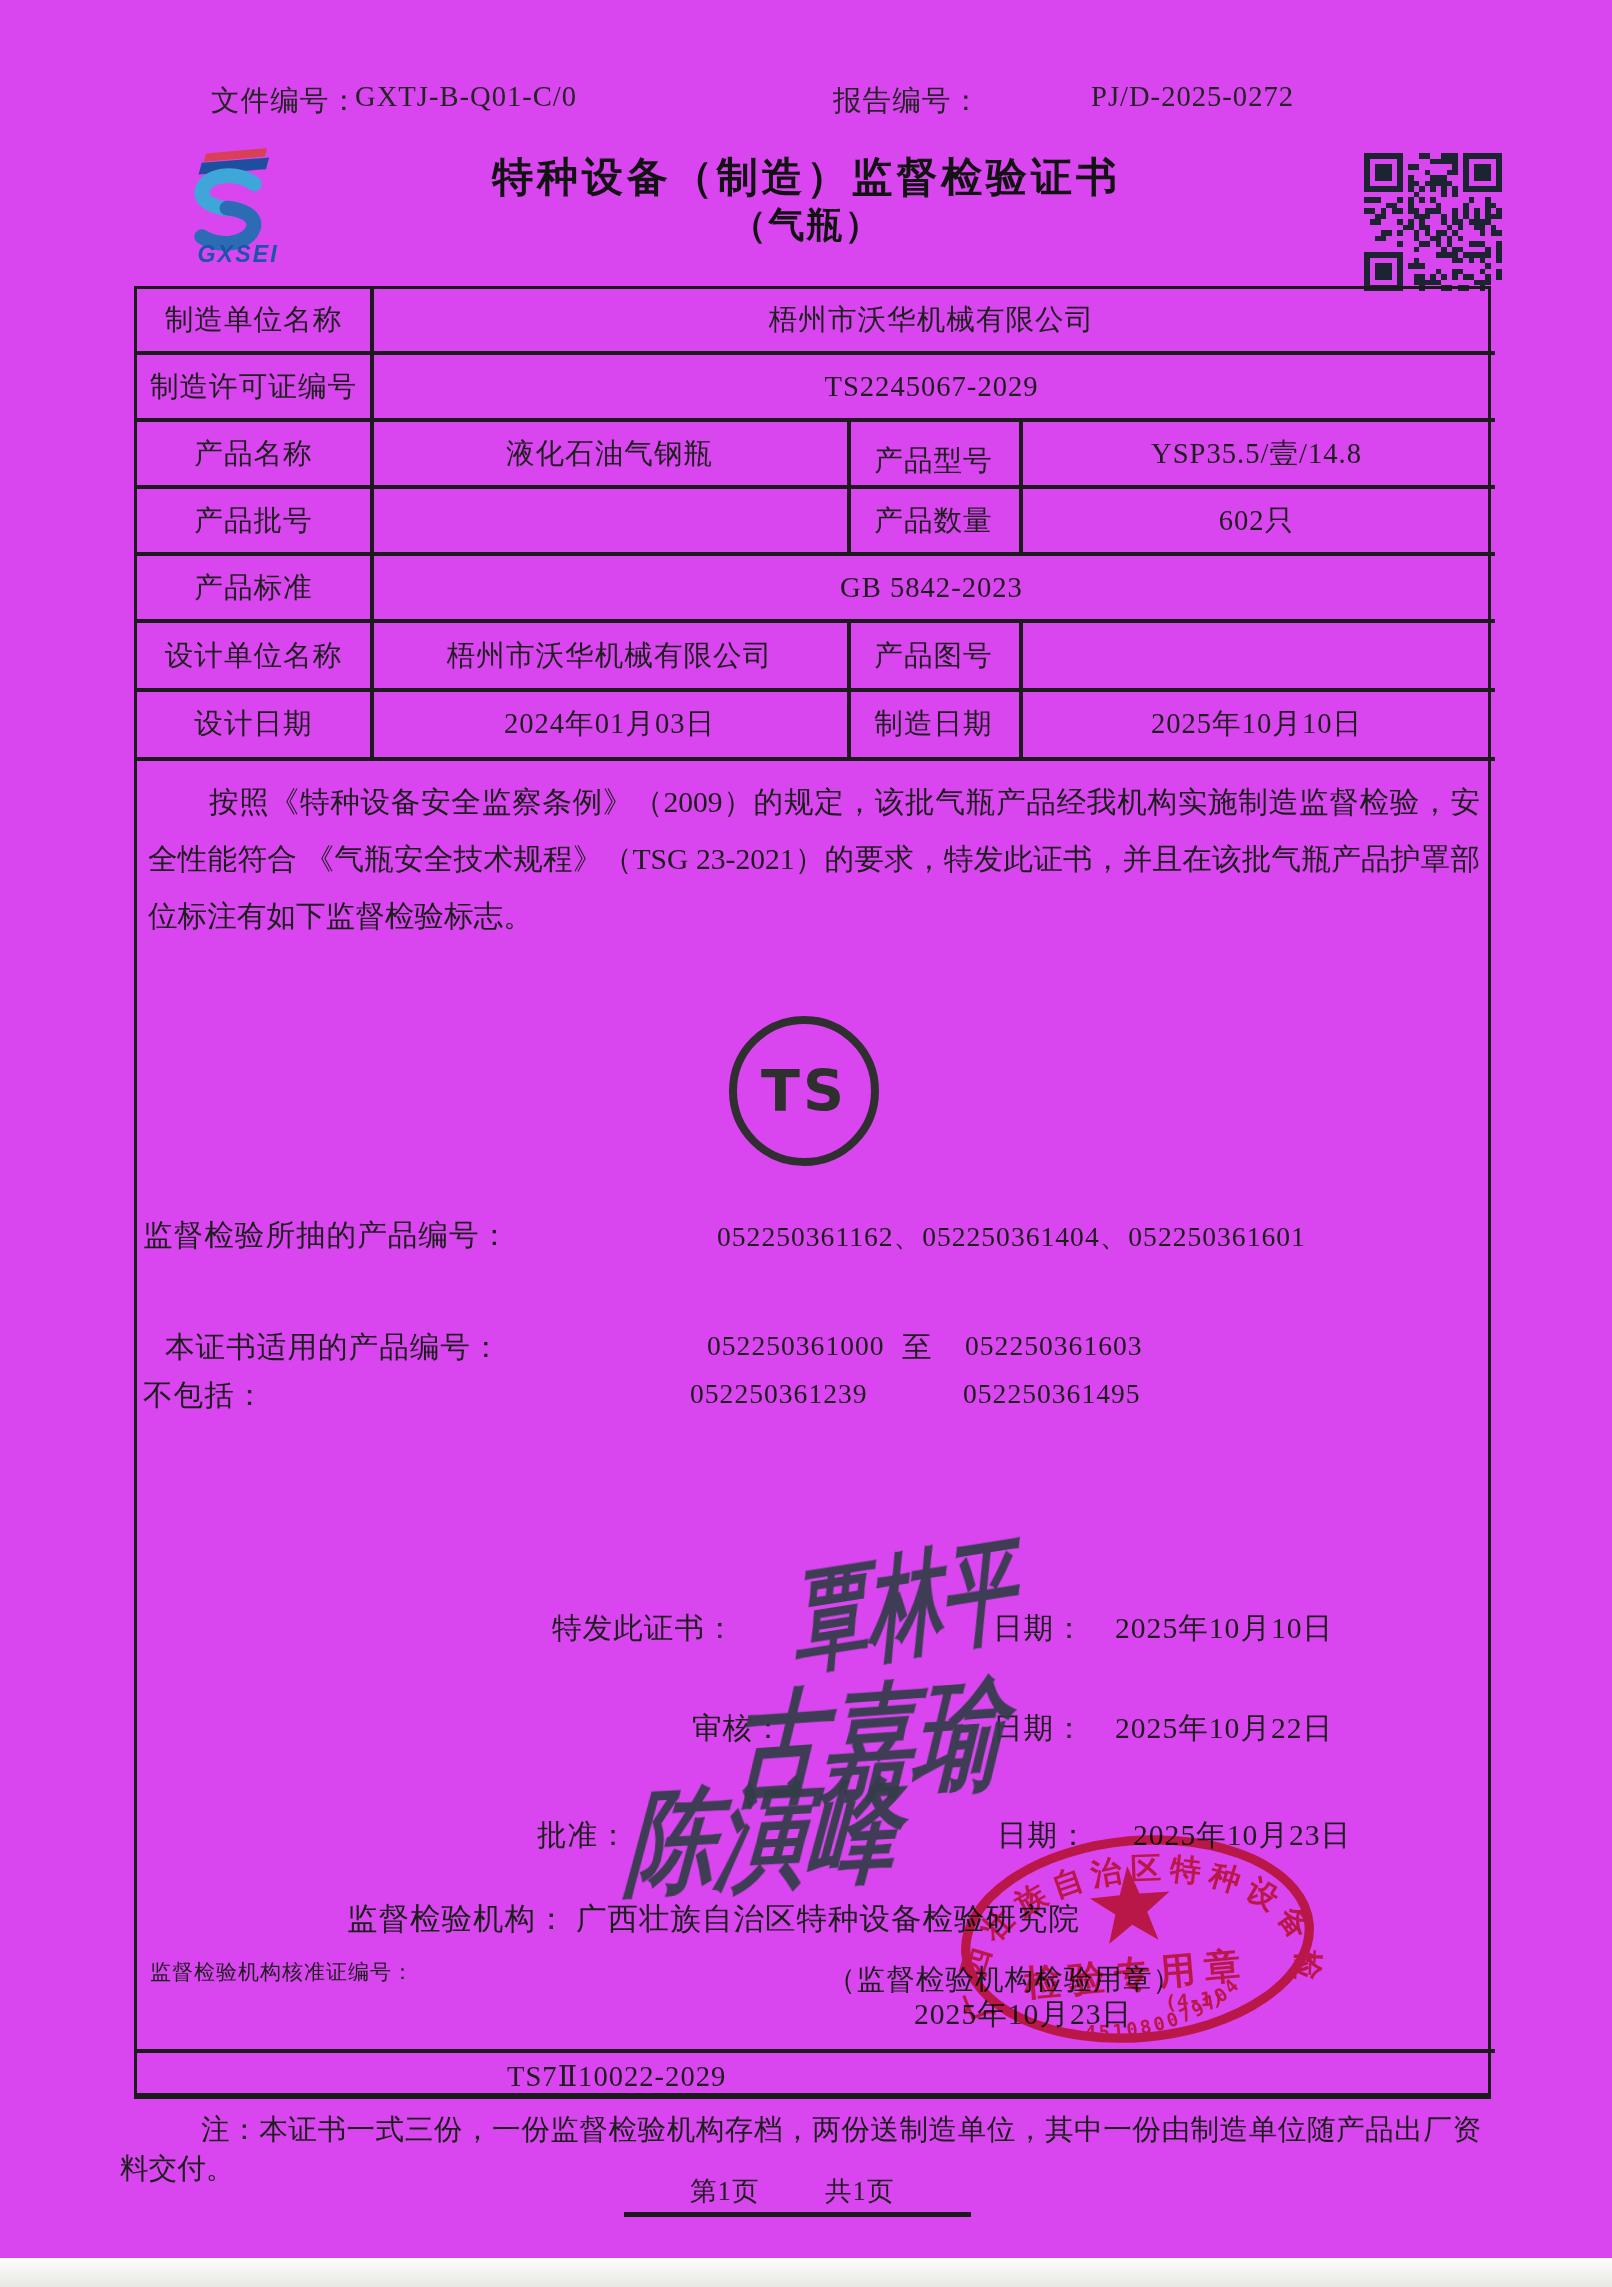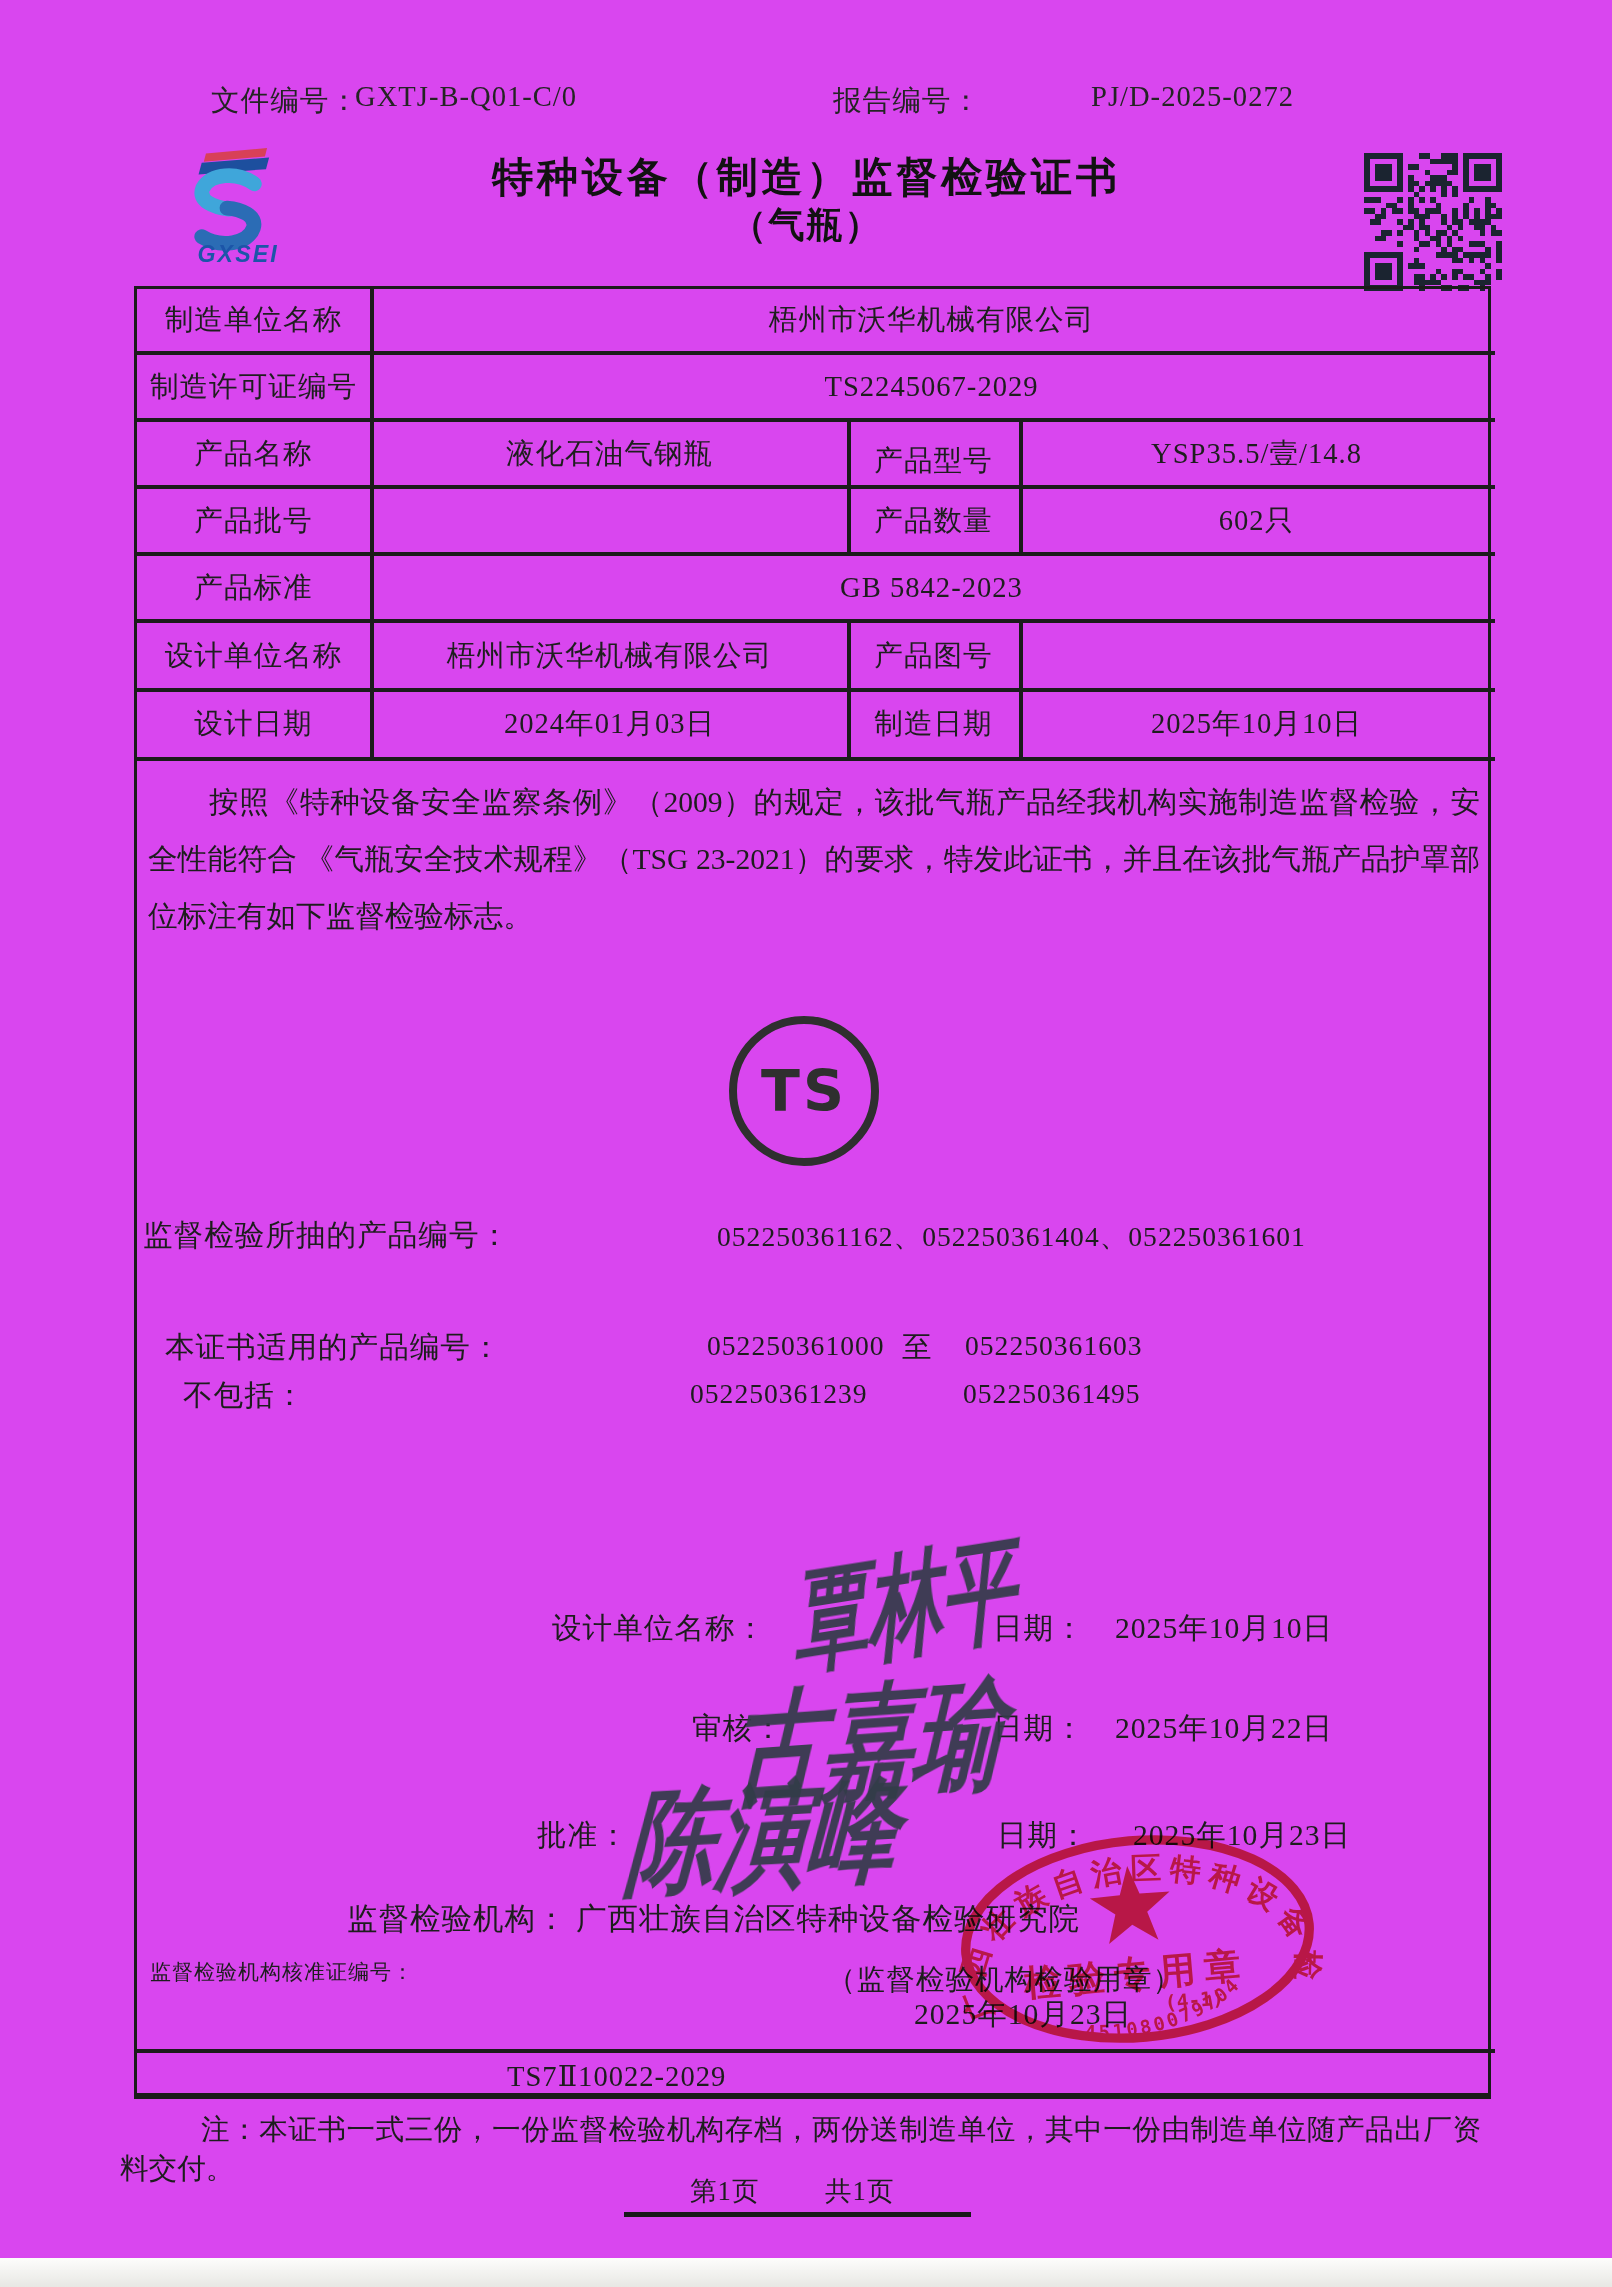--- a/index.html
+++ b/index.html
@@ -401,25 +401,25 @@
   <div class="abs ts-circle">TS</div>
 
   <span class="abs num-label" style="left:143px;top:1215px;">监督检验所抽的产品编号：</span>
   <span class="abs num-val" style="left:717px;top:1218px;">052250361162、052250361404、052250361601</span>
 
   <span class="abs num-label" style="left:165px;top:1327px;">本证书适用的产品编号：</span>
   <span class="abs num-val" style="left:707px;top:1330px;">052250361000</span>
   <span class="abs num-label" style="left:902px;top:1327px;">至</span>
   <span class="abs num-val" style="left:965px;top:1330px;">052250361603</span>
 
-  <span class="abs num-label" style="left:143px;top:1375px;margin-left:40px;">不包括：</span>
+  <span class="abs num-label" style="left:143px;top:1375px;">不包括：</span>
   <span class="abs num-val" style="left:690px;top:1378px;">052250361239</span>
   <span class="abs num-val" style="left:963px;top:1378px;">052250361495</span>
 
-  <span class="abs line-label" style="left:552px;top:1608px;">设计单位名称：</span>
+  <span class="abs line-label" style="left:552px;top:1608px;">特发此证书：</span>
   <span class="abs line-label" style="left:993px;top:1608px;">日期：</span>
   <span class="abs line-label" style="left:1115px;top:1608px;">2025年10月10日</span>
   <div class="abs sig sig-inspector">覃林平</div>
 
   <span class="abs line-label" style="left:692px;top:1708px;">审核：</span>
   <span class="abs line-label" style="left:993px;top:1708px;">日期：</span>
   <span class="abs line-label" style="left:1115px;top:1708px;">2025年10月22日</span>
   <div class="abs sig sig-reviewer">古嘉瑜</div>
 
   <span class="abs line-label" style="left:537px;top:1815px;">批准：</span>

